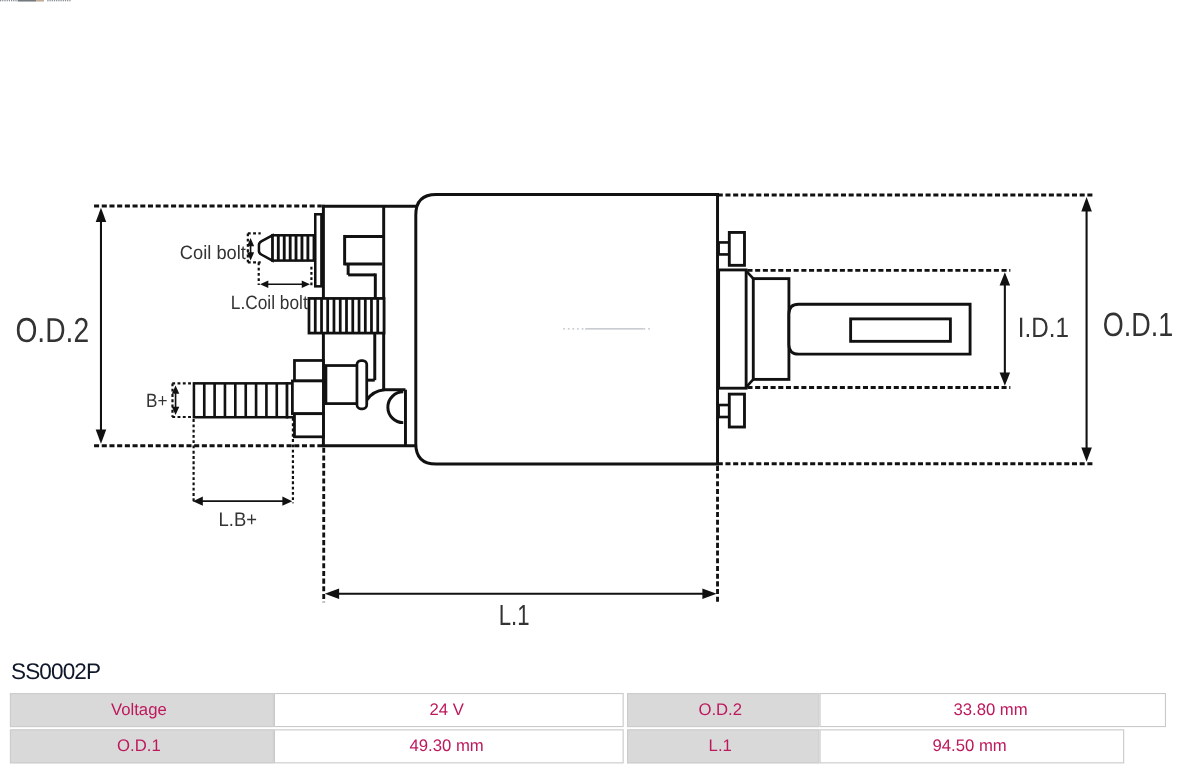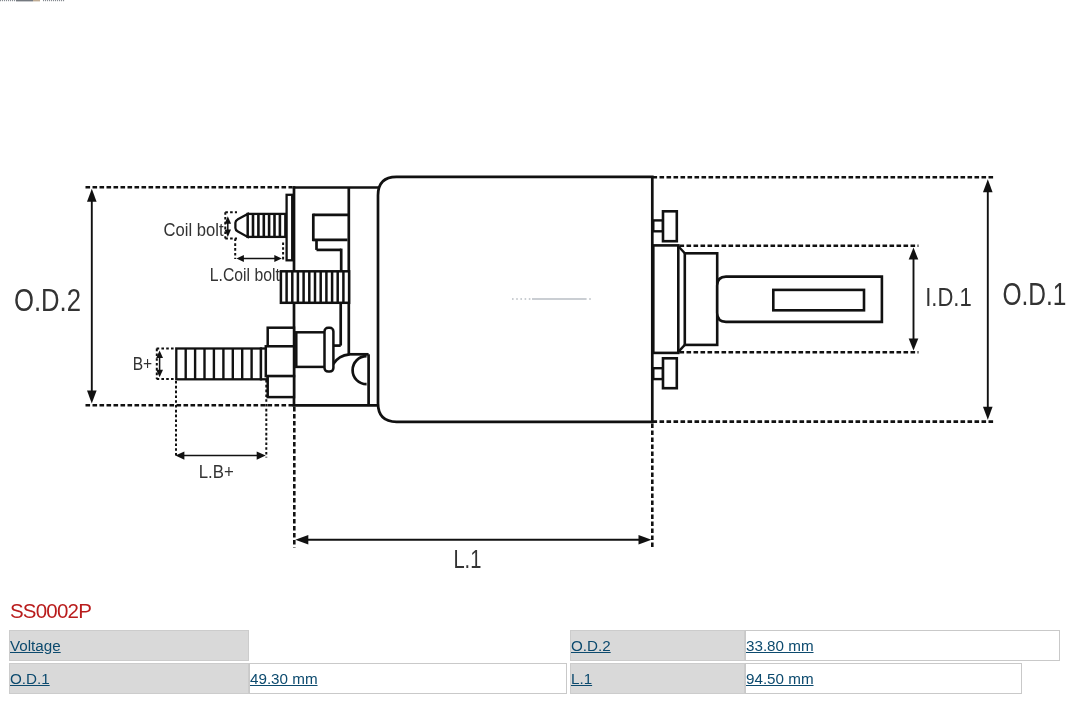--- a/index.html
+++ b/index.html
@@ -1,22 +1,22 @@
 <!DOCTYPE html>
 <html><head>
 <meta charset="utf-8">
 <style>
 html,body{margin:0;padding:0;width:1080px;height:701px;background:#ffffff;overflow:hidden;
 font-family:"Liberation Sans", sans-serif;}
 #stage{position:absolute;left:0;top:0;width:1080px;height:701px;}
 .cg,.cw{position:absolute;box-sizing:border-box;height:31px;line-height:29px;
-font-size:15.2px;color:#0c4a6e;text-align:left;text-decoration:underline;}
+font-size:15.2px;color:#be185d;text-align:center;}
 .cg{background:#d9d9d9;border:1px solid #cccccc;padding-right:5.5px;}
 .cw{background:#ffffff;border:1px solid #c9c9c9;padding-right:4px;}
-#pn{position:absolute;left:10px;top:599px;font-size:20.5px;letter-spacing:-0.8px;color:#b91c1c;}
+#pn{position:absolute;left:10px;top:599px;font-size:20.5px;letter-spacing:-0.8px;color:#0f172a;}
 </style>
 </head>
 <body>
 <div id="stage">
 <svg width="1080" height="701" viewBox="0 0 1080 701" style="position:absolute;left:0;top:0">
 
 <g>
 <rect x="0" y="0" width="1.1" height="1.2" fill="#868b91"></rect>
         <rect x="2" y="0" width="1.1" height="1.2" fill="#868b91"></rect>
         <rect x="4" y="0" width="1.1" height="1.2" fill="#868b91"></rect>
@@ -244,20 +244,21 @@
 
 <path d="M 881.9,276.6 H 726 Q 717.2,276.6 717.2,285.4 V 313.1 Q 717.2,321.9 726,321.9 H 881.9 Z" fill="#fff" stroke="#111" stroke-width="2.6"></path>
 
 <rect x="773.3" y="289.9" width="90.7" height="20.4" fill="#fff" stroke="#111" stroke-width="2.6"></rect>
 </svg>
 
 <div id="pn">SS0002P</div>
 
 <div class="cg" style="left:9px;top:629.5px;width:240px;">Voltage</div>
 
+<div class="cw" style="left:249px;top:629.5px;width:318px;">24 V</div>
 
 <div class="cg" style="left:570px;top:629.5px;width:175px;">O.D.2</div>
 
 <div class="cw" style="left:745px;top:629.5px;width:315px;">33.80 mm</div>
 
 <div class="cg" style="left:9px;top:663px;width:240px;">O.D.1</div>
 
 <div class="cw" style="left:249px;top:663px;width:318px;">49.30 mm</div>
 
 <div class="cg" style="left:570px;top:663px;width:175px;">L.1</div>

